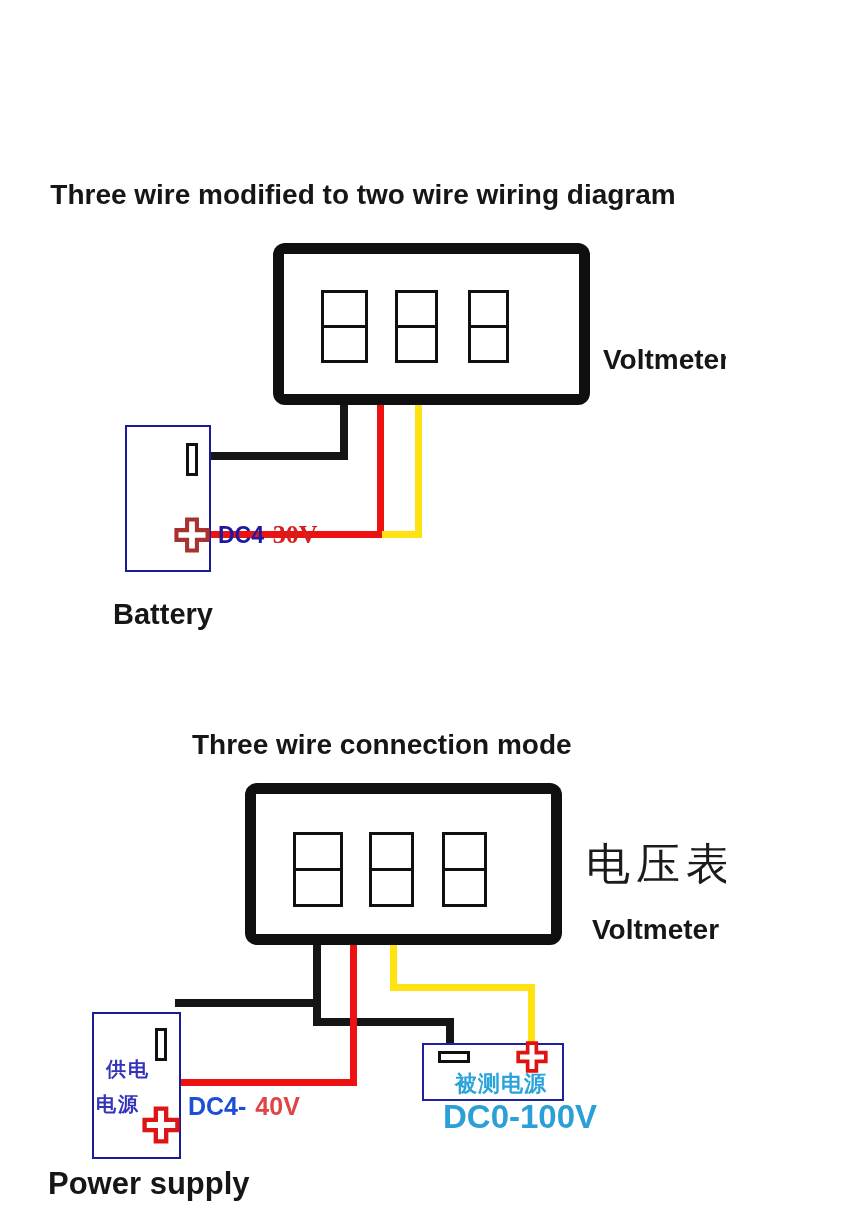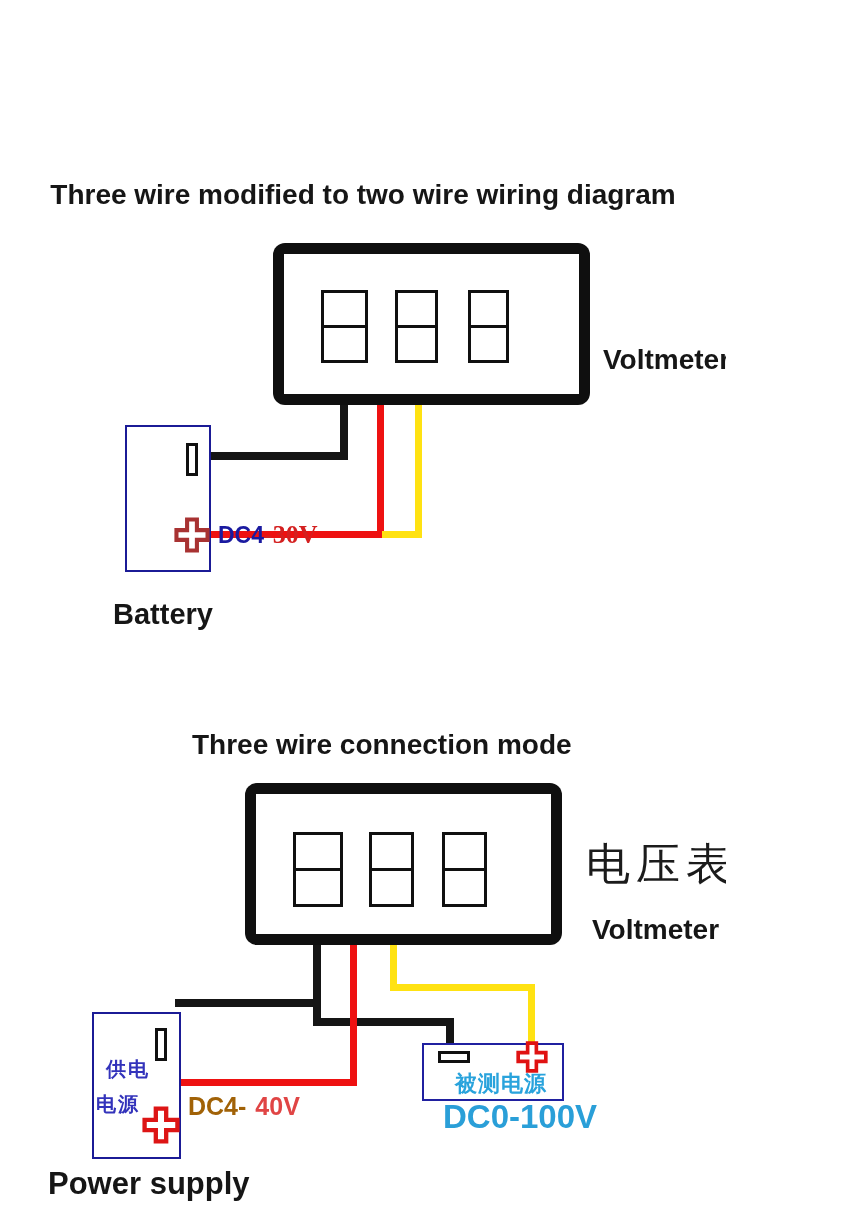--- a/index.html
+++ b/index.html
@@ -32,21 +32,21 @@
   
   .term-minus-v { position:absolute; width:6px; height:27px; border:3px solid #101010; background:#ffffff; }
   .term-minus-h { position:absolute; width:26px; height:6px; border:3px solid #101010; background:#ffffff; }
   .plus-svg { position:absolute; }
 
   
   .spec-top { font-size:23px; white-space:nowrap; }
   .spec-top .pfx { color:#1a1aa0; font-weight:bold; }
   .spec-top .rng { color:#d42020; font-family:"Liberation Serif", serif; font-weight:bold; font-size:26px; }
   .spec-bottom { font-size:25px; white-space:nowrap; }
-  .spec-bottom .pfx { color:#a16207; font-weight:bold; }
+  .spec-bottom .pfx { color:#1d4ed8; font-weight:bold; }
   .spec-bottom .rng { color:#e04545; font-weight:600; margin-left:9px; }
 
   .cn-blue { color:#3333bb; font-weight:bold; font-size:20px; letter-spacing:2px; white-space:nowrap; }
   .cn-cyan { color:#29a3dc; font-weight:bold; font-size:22px; letter-spacing:1px; white-space:nowrap;margin-left:8px; }
   .range-cyan { color:#2a9fd8; font-weight:bold; font-size:33px; white-space:nowrap; }
   .cn-big { color:#1b1b1b; font-size:44px; letter-spacing:6px; white-space:nowrap; }
 </style>
 </head>
 <body>
 

